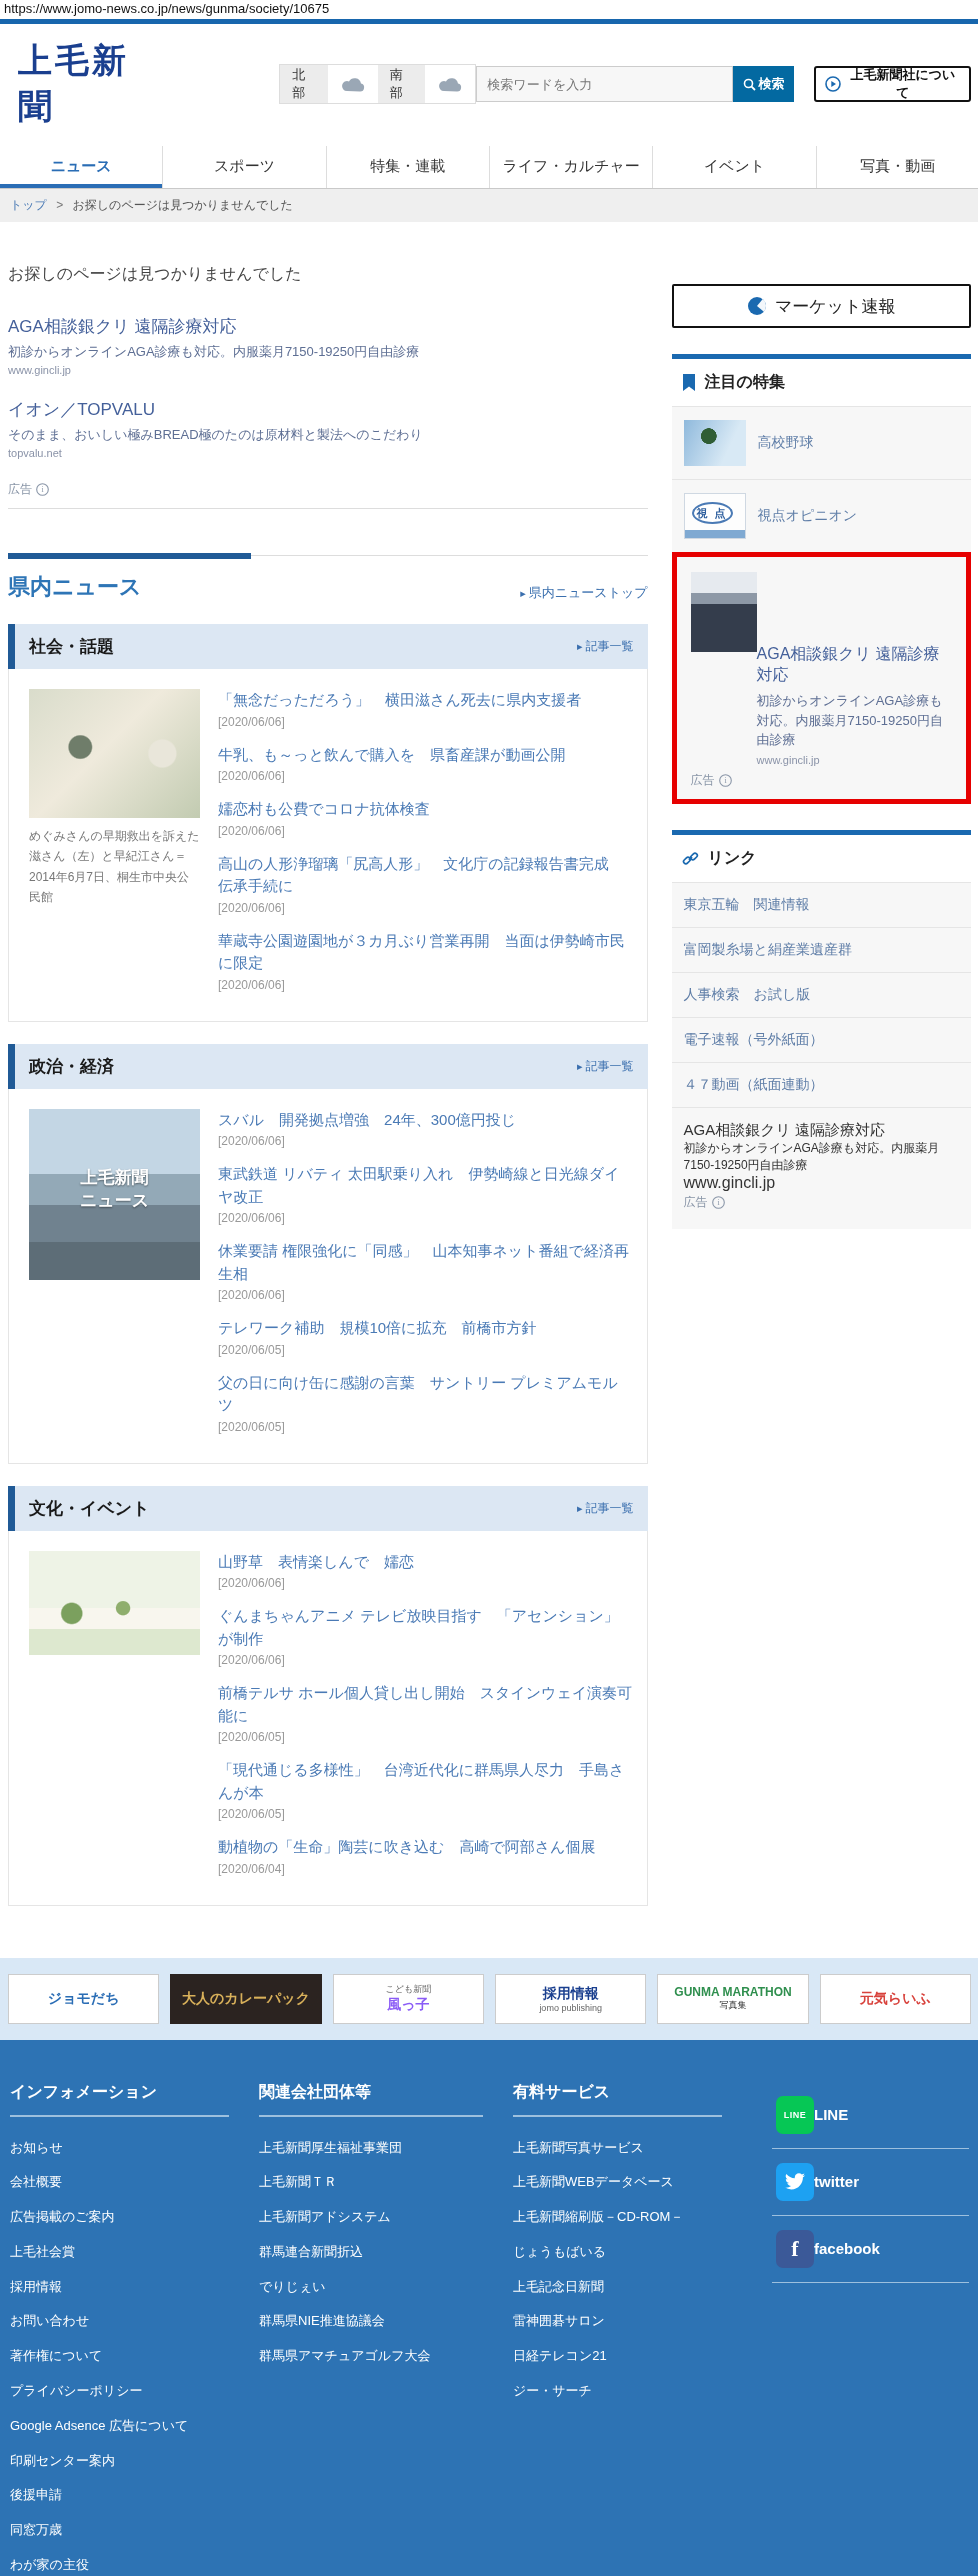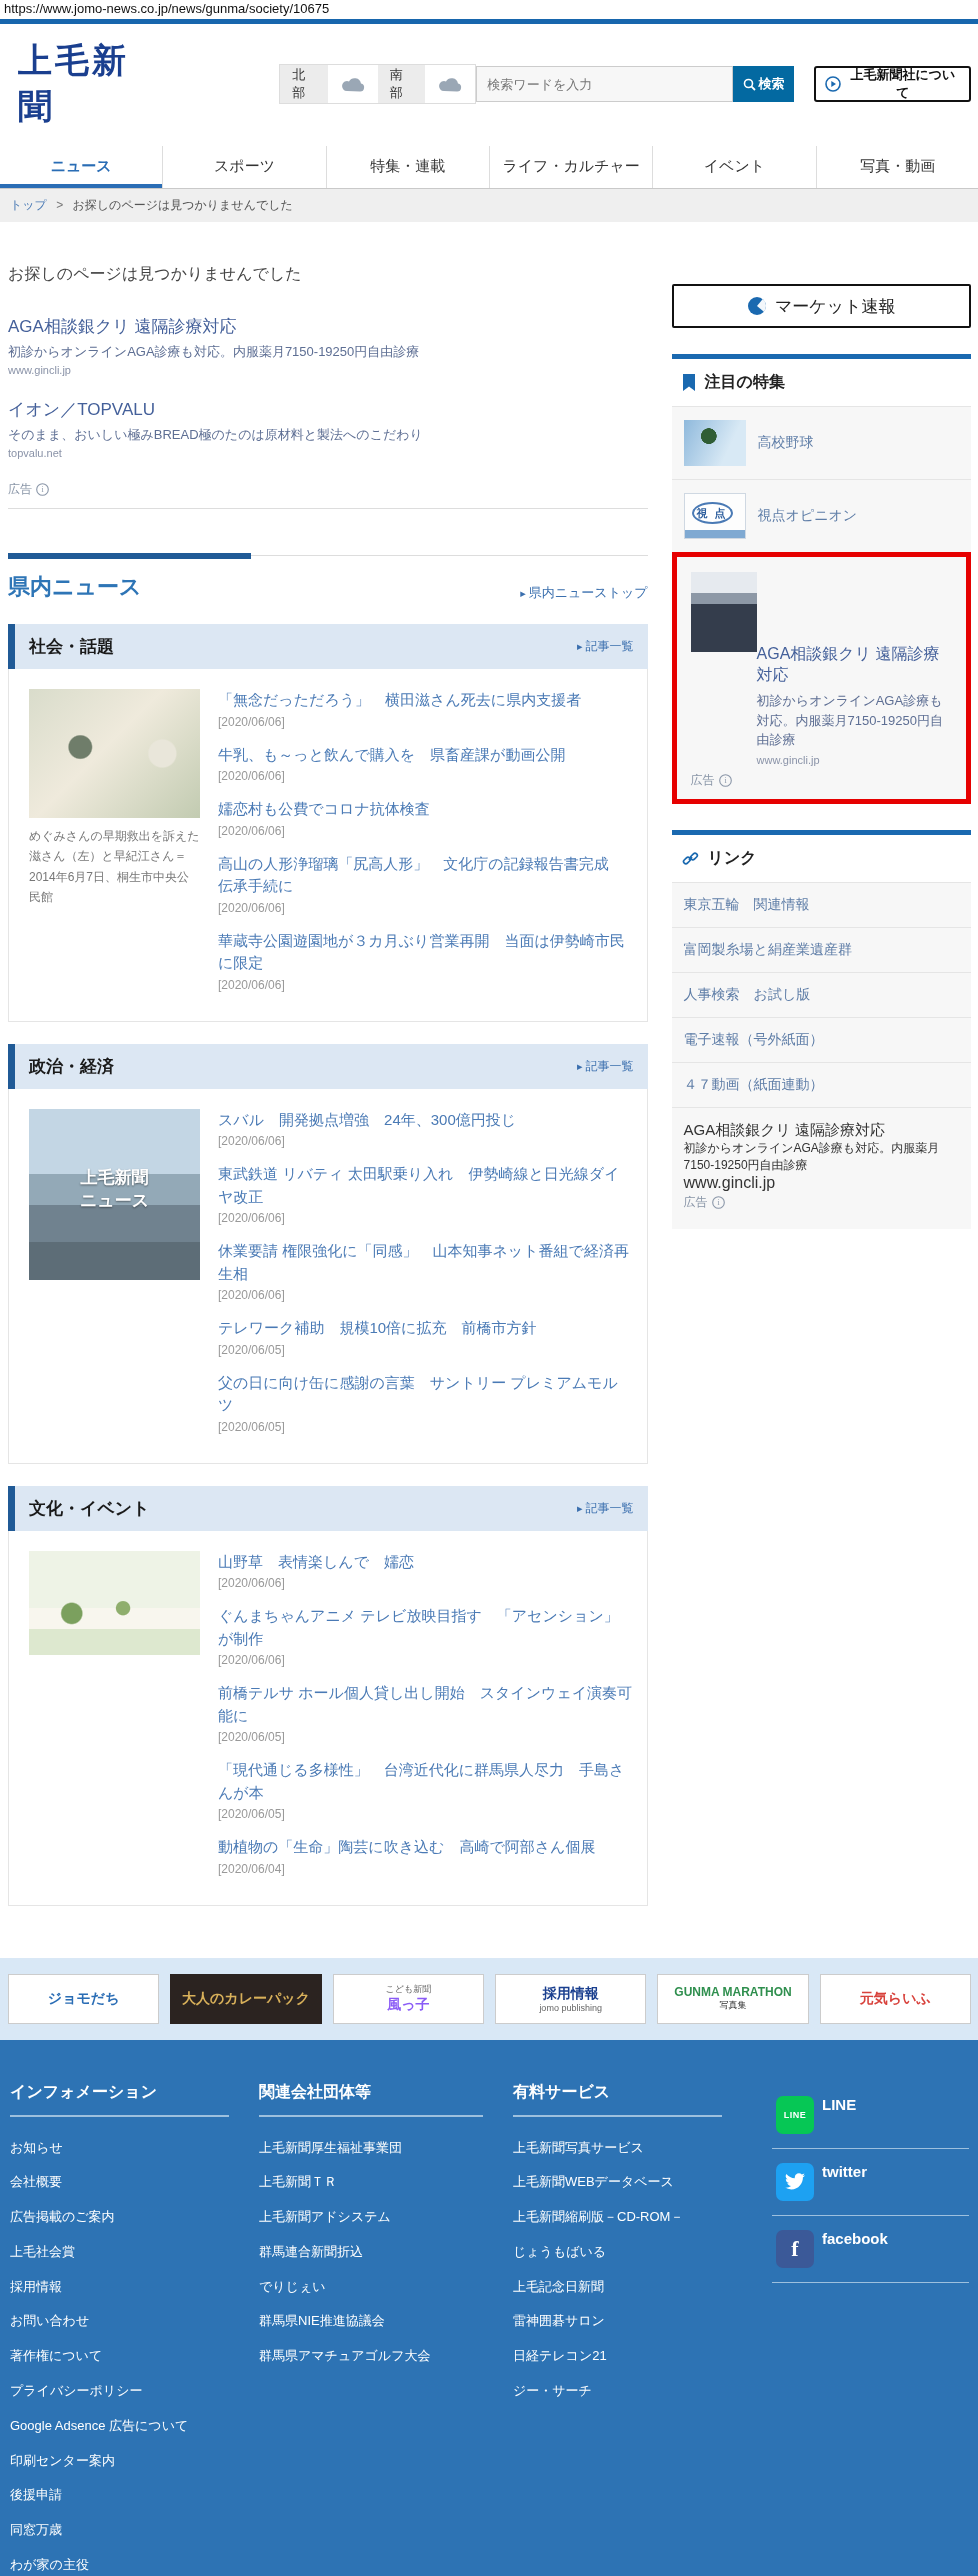--- a/index.html
+++ b/index.html
@@ -109,21 +109,21 @@
   .bn-marathon .b-main { color:#2f8f4e; font-size:12px; }
   .bn-marathon .b-sub { color:#333; }
   .bn-genki .b-main { color:#d8423c; }
 
   
   .footer { background:#2d73b4; padding:42px 10px 60px; display:flex; }
   .f-col1 { width:249px; } .f-col2 { width:254px; } .f-col3 { width:239px; }
   .f-col-sns { flex:1; padding-left:20px; }
   .f-head { color:#fff; font-size:16px; font-weight:bold; padding-bottom:12px; border-bottom:2px solid #9dc0de; margin-bottom:14px; margin-right:30px; }
   .f-link { display:block; color:#fff; font-size:13px; line-height:1.6; padding:7px 0; cursor:pointer; }
-  .sns-entry { display:flex; align-items:flex-start; gap:8px; padding:14px 4px; cursor:pointer; }
+  .sns-entry { display:flex; align-items:center; gap:0; padding:14px 4px; cursor:pointer; }
   .sns-entry + .sns-sep { border-top:1px solid #9dc0de; }
   .sns-sep { height:0; }
   .sns-icon { width:38px; height:38px; border-radius:7px; display:flex; align-items:center; justify-content:center; color:#fff; font-weight:bold; flex:none; }
   .sns-line { background:#06c755; font-size:9px; letter-spacing:0.5px; }
   .sns-tw { background:#1da1f2; }
   .sns-fb { background:#3b5998; font-size:22px; font-family:"Liberation Serif",serif; }
   .sns-label { color:#fff; font-size:15px; font-weight:bold; }
 
   .icon-svg { display:block; }
 </style>

